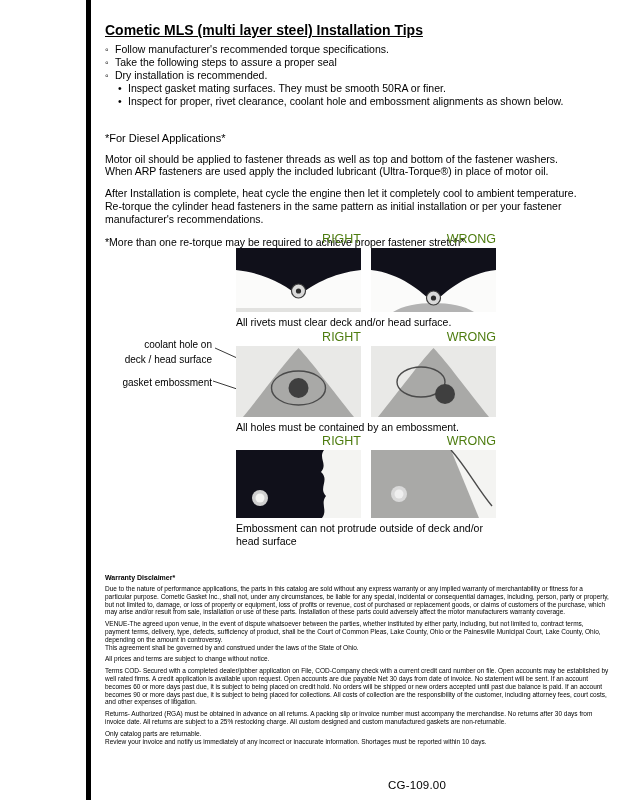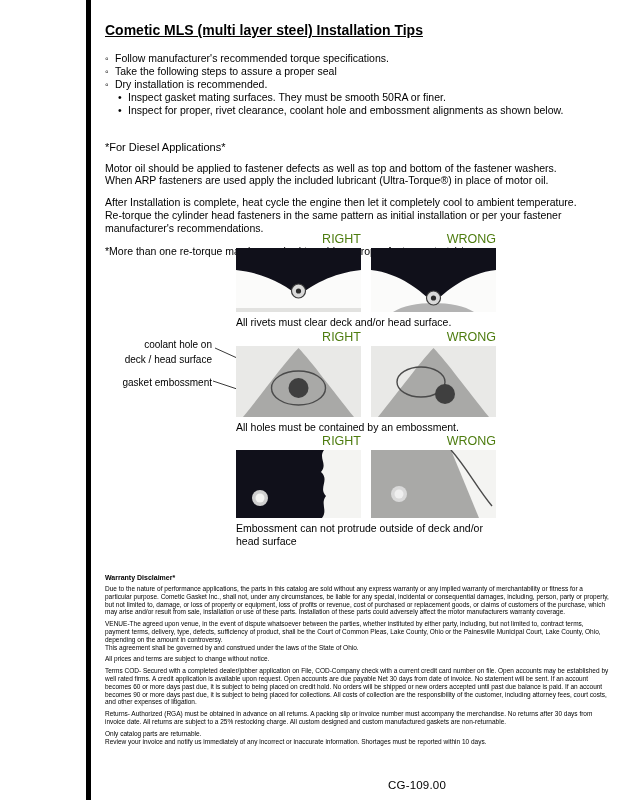--- a/index.html
+++ b/index.html
@@ -3,21 +3,21 @@
 <meta charset="utf-8">
 <style>
   * { margin:0; padding:0; box-sizing:border-box; }
   html,body { width:618px; height:800px; }
   body { background:#ffffff; font-family:"Liberation Sans", sans-serif; color:#000; position:relative; }
   .page { position:absolute; inset:0; background:#fff; overflow:hidden; }
   .left-rule { position:absolute; left:86px; top:0; width:5px; height:800px; background:#000; }
 
   .content { position:absolute; left:105px; top:22px; width:478px; }
   .title { font-size:14px; font-weight:bold; text-decoration:underline; line-height:1.25; }
-  .tips { list-style:none; margin-top:12px; font-size:10.5px; }
+  .tips { list-style:none; margin-top:3px; font-size:10.5px; }
   .tips li { line-height:13px; position:relative; }
   .l1 { padding-left:10px; }
   .l1::before { content:"◦"; position:absolute; left:0; top:0; }
   .l2 { padding-left:23px; }
   .l2::before { content:"•"; position:absolute; left:13px; top:0; }
   .diesel-heading { font-size:11px; font-weight:normal; margin-top:24px; }
   .para { font-size:10.5px; line-height:12.8px; margin-top:9px; width:472px; }
   .note { margin-top:11px; }
 
   .diagrams { position:absolute; left:0; top:230px; width:618px; height:335px; }
@@ -53,21 +53,21 @@
 
     <ul class="tips">
       <li class="l1">Follow manufacturer's recommended torque specifications.</li>
       <li class="l1">Take the following steps to assure a proper seal</li>
       <li class="l1">Dry installation is recommended.</li>
       <li class="l2">Inspect gasket mating surfaces.  They must be smooth 50RA or finer.</li>
       <li class="l2">Inspect for proper, rivet clearance, coolant hole and embossment alignments as shown below.</li>
     </ul>
 
     <h2 class="diesel-heading">*For Diesel Applications*</h2>
-    <p class="para">Motor oil should be applied to fastener defects as well as top and bottom of the fastener washers. When ARP fasteners are used apply the included lubricant (Ultra-Torque®) in place of motor oil.</p>
+    <p class="para">Motor oil should be applied to fastener threads as well as top and bottom of the fastener washers. When ARP fasteners are used apply the included lubricant (Ultra-Torque®) in place of motor oil.</p>
     <p class="para">After Installation is complete, heat cycle the engine then let it completely cool to ambient temperature. Re-torque the cylinder head fasteners in the same pattern as initial installation or per your fastener manufacturer's recommendations.</p>
     <p class="para note">*More than one re-torque may be required to achieve proper fastener stretch*</p>
   </div>
 
   <div class="diagrams">
 
     <svg class="callout-lines" width="618" height="335" viewBox="0 0 618 335">
       <line x1="215" y1="118" x2="290" y2="152" stroke="#222" stroke-width="0.9"></line>
       <line x1="213" y1="151" x2="261" y2="167" stroke="#222" stroke-width="0.9"></line>
     </svg>

